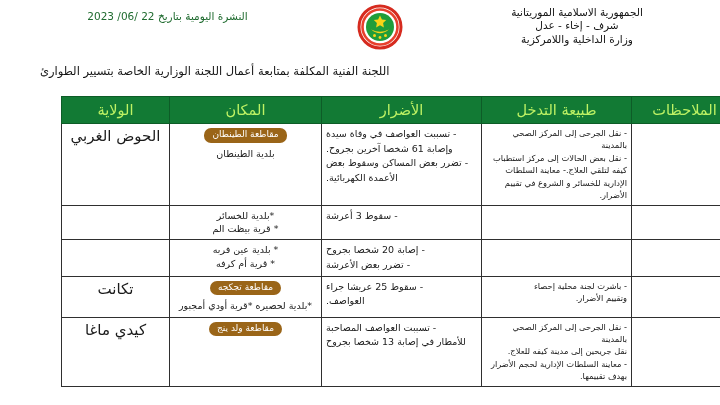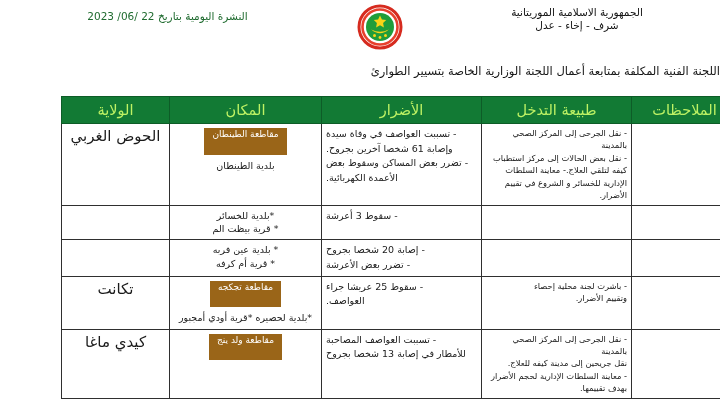--- a/index.html
+++ b/index.html
@@ -58,21 +58,21 @@
     width: 46px;
     height: 46px;
   }
   .emblem-wrap svg { display: block; }
 
   .subtitle {
     position: absolute;
     top: 64px;
     left: 0;
     right: 0;
-    text-align: right;
+    text-align: left;
     font-size: 11.5px;
     color: #141414;
   }
 
   
   .table-wrap {
     position: absolute;
     top: 96px;
     left: 22px;
     width: 676px;
@@ -128,24 +128,25 @@
     line-height: 1.5;
   }
   td.mulahaza {
     font-size: 9px;
   }
   .moqataa {
     display: inline-block;
     background: #9a6518;
     color: #ffffff;
     font-size: 9px;
-    padding: 1px 8px 14px 8px;
+    padding: 1px 8px 2px 8px;
     line-height: 1.3;
     margin-bottom: 2px;
     white-space: nowrap;
+    border-radius: 7px;
   }
   .baladiya {
     display: block;
     font-size: 9.5px;
     line-height: 1.5;
     margin-top: 2px;
   }
   .line { display: block; }
   .cellpad-tall { padding-top: 5px; }
 </style>
@@ -168,20 +169,21 @@
         <path d="M14.2 25.5 q8.8 7.5 17.6 0 q-8.8 4.6 -17.6 0 z" fill="#f7d417"></path>
         <circle cx="17.5" cy="31.5" r="1.5" fill="#f7d417"></circle>
         <circle cx="28.5" cy="31.5" r="1.5" fill="#f7d417"></circle>
         <circle cx="23" cy="33.5" r="1.4" fill="#f7d417"></circle>
       </svg>
     </div>
 
     <div class="hdr-right">
       <div>الجمهورية الاسلامية الموريتانية</div>
       <div>شرف - إخاء - عدل</div>
+      <div>وزارة الداخلية واللامركزية</div>
     </div>
   </div>
 
   <div class="subtitle">اللجنة الفنية المكلفة بمتابعة أعمال اللجنة الوزارية الخاصة بتسيير الطوارئ</div>
 
   <div class="table-wrap">
     <table class="bulletin">
       <colgroup>
         <col class="c-mulahaza">
         <col class="c-tadakhol">

